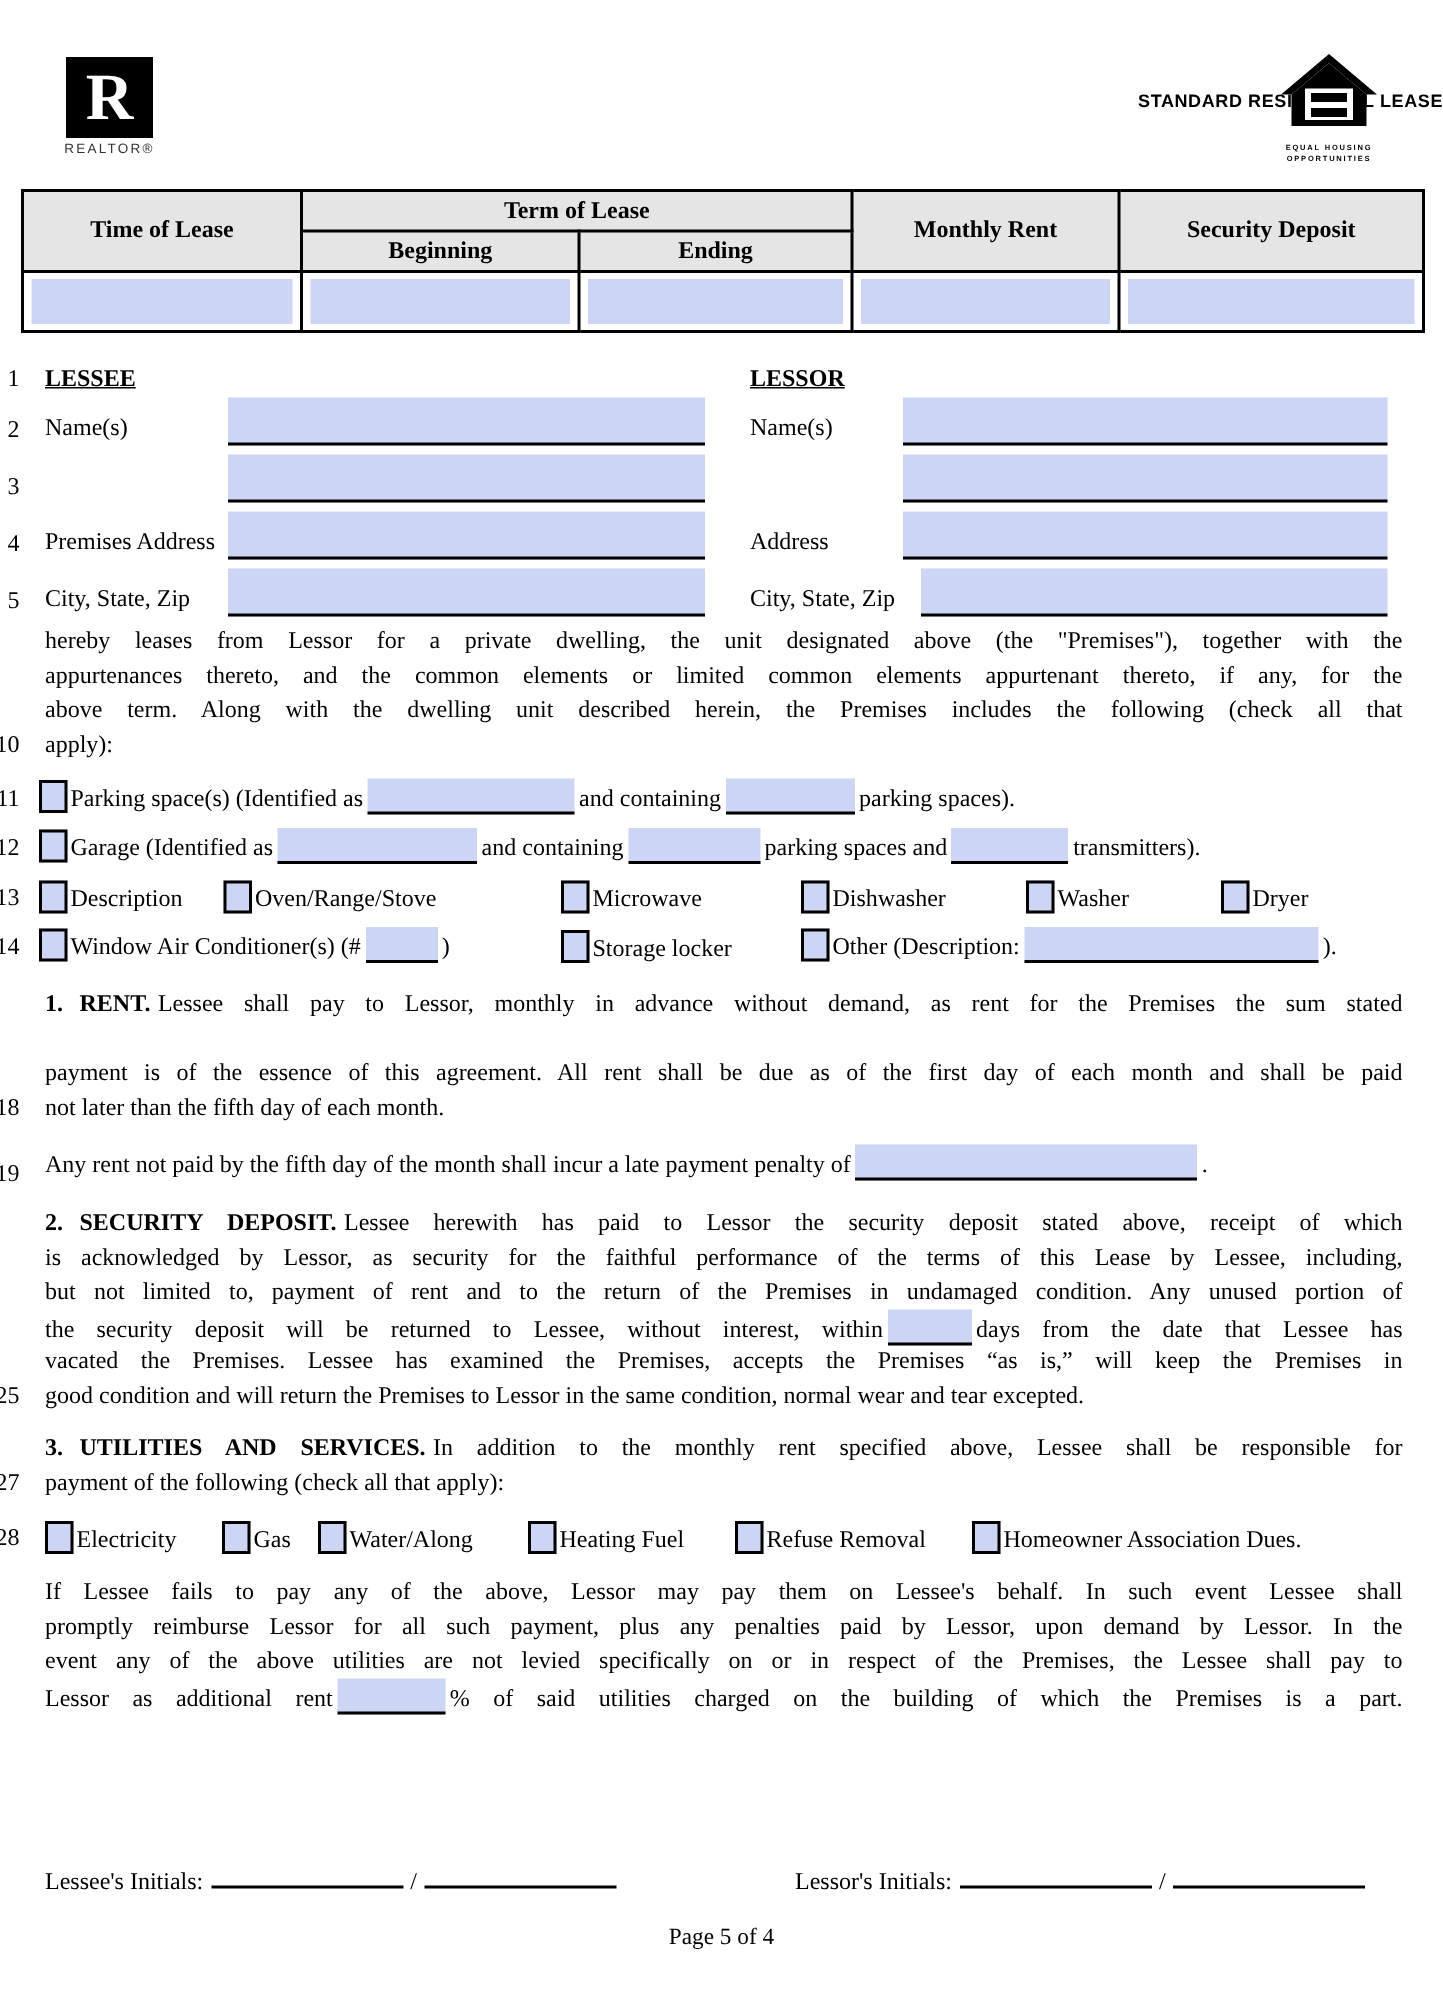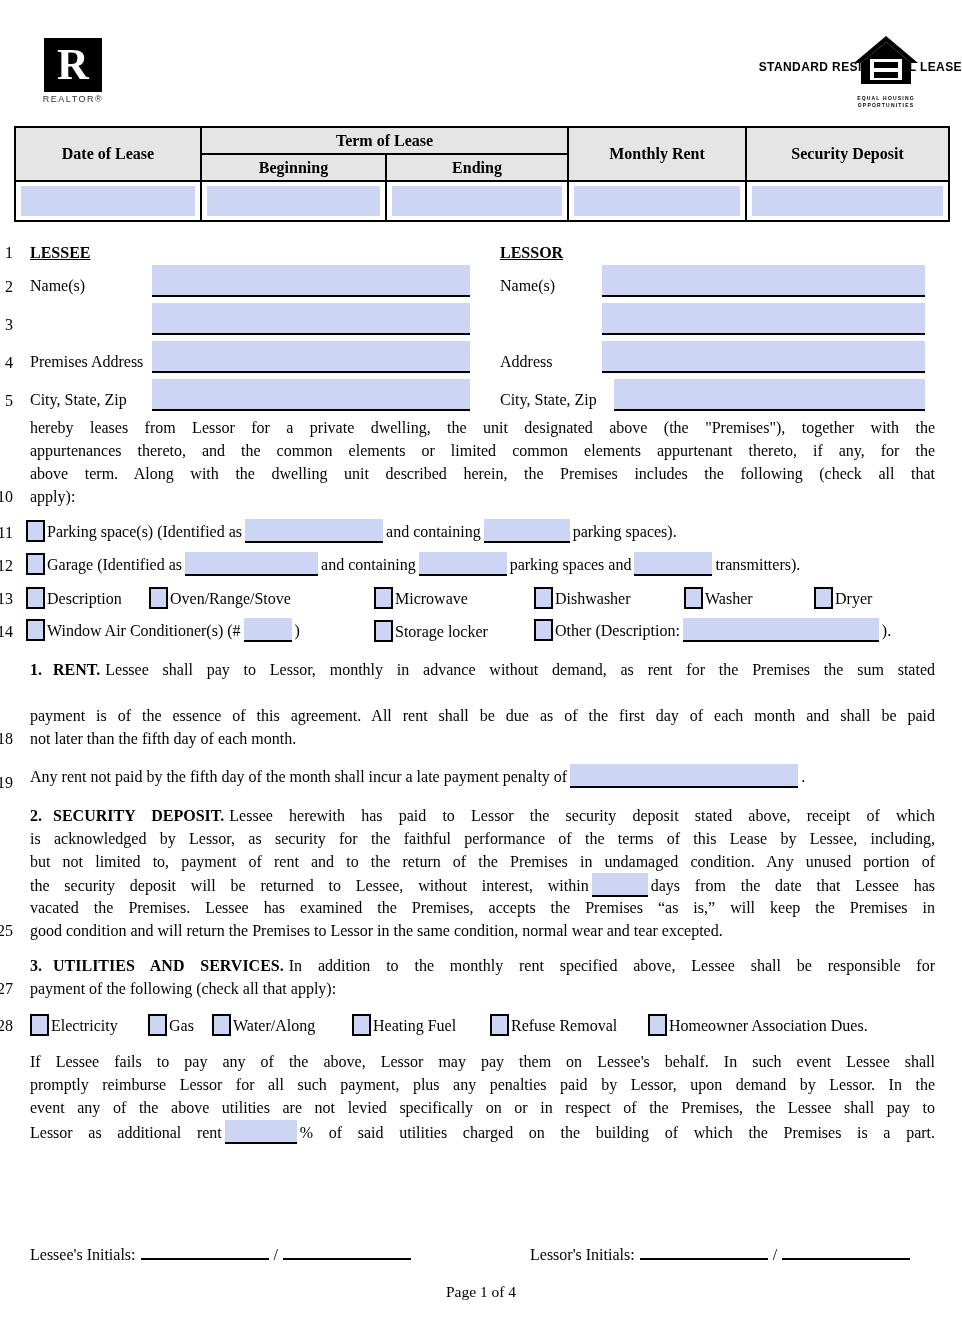--- a/index.html
+++ b/index.html
@@ -99,21 +99,21 @@
   <table class="lease">
     <colgroup>
         <col style="width:186px">
         <col style="width:185px">
         <col style="width:182px">
         <col style="width:178px">
         <col style="width:203px">
       </colgroup>
     <tbody>
         <tr>
-      <th rowspan="2">Date of Lease</th>
+      <th rowspan="2">Time of Lease</th>
       <th colspan="2">Term of Lease</th>
       <th rowspan="2">Monthly Rent</th>
       <th rowspan="2">Security Deposit</th>
     </tr>
     <tr>
       <th>Beginning</th>
       <th>Ending</th>
     </tr>
     <tr>
       <td>
@@ -279,15 +279,15 @@
   </div>
 
   <div class="initials">
     <span class="ini-group" style="left:0">
       <span>Lessee's Initials:</span><span class="iline"></span><span>/</span><span class="iline"></span>
     </span>
     <span class="ini-group ini-r">
       <span>Lessor's Initials:</span><span class="iline"></span><span>/</span><span class="iline"></span>
     </span>
   </div>
-  <div class="pagenum">Page 1 of 4</div>
+  <div class="pagenum">Page 5 of 4</div>
 
 </div>
 
 </body></html>

